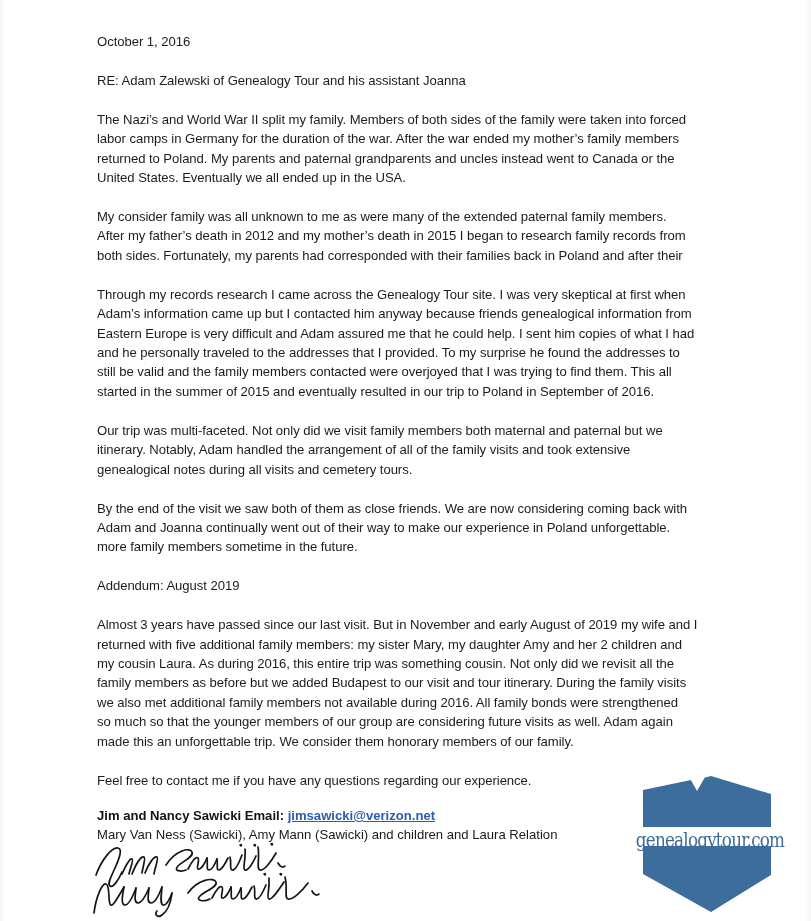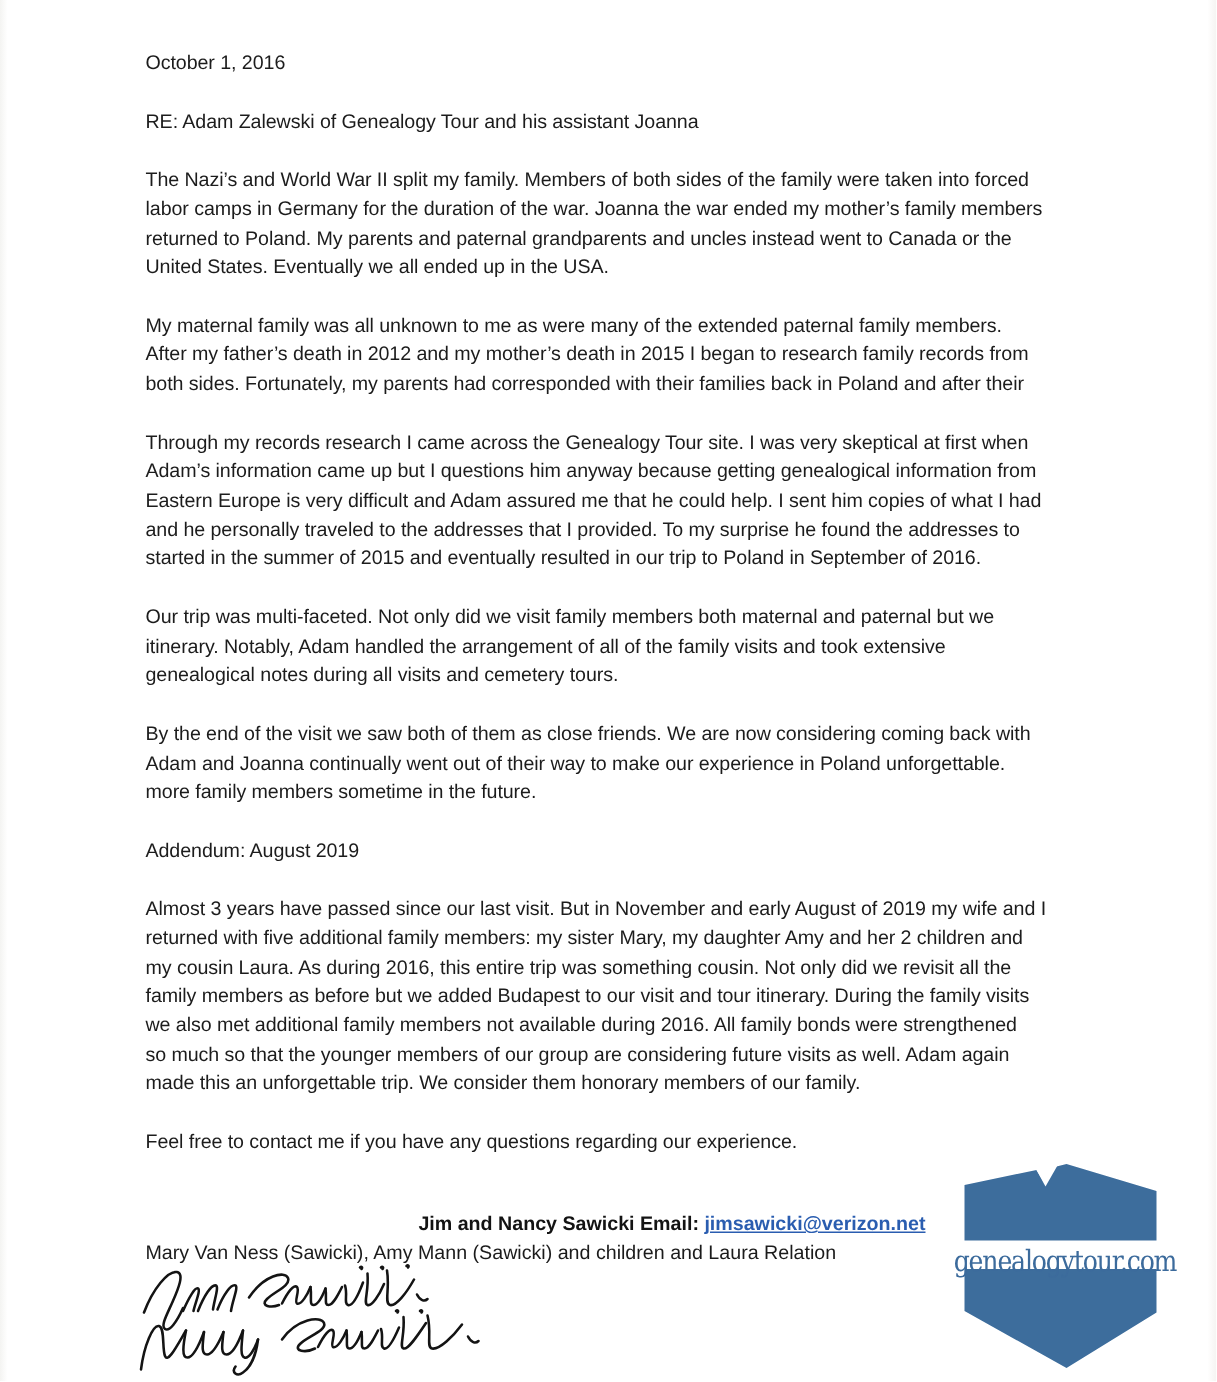--- a/index.html
+++ b/index.html
@@ -56,21 +56,21 @@
     position: absolute;
     left: 97px;
     top: 806px;
     width: 520px;
   }
   .sig-line {
     font-size: 13.1px;
     line-height: 19.3px;
     white-space: nowrap;
   }
-  .sig-bold { font-weight: bold; color: #131313; text-align: right; }
+  .sig-bold { font-weight: bold; color: #131313; }
   .email-link {
     color: #2a5db0;
     text-decoration: underline;
     font-weight: bold;
   }
 
   
   .signatures {
     position: absolute;
     left: 88px;
@@ -115,36 +115,37 @@
     <div class="para">
       <div class="line">October 1, 2016</div>
     </div>
 
     <div class="para">
       <div class="line">RE: Adam Zalewski of Genealogy Tour and his assistant Joanna</div>
     </div>
 
     <div class="para">
       <div class="line">The Nazi’s and World War II split my family. Members of both sides of the family were taken into forced</div>
-      <div class="line">labor camps in Germany for the duration of the war. Joanna the war ended my mother’s family members</div>
+      <div class="line">labor camps in Germany for the duration of the war. After the war ended my mother’s family members</div>
       <div class="line">returned to Poland. My parents and paternal grandparents and uncles instead went to Canada or the</div>
       <div class="line">United States. Eventually we all ended up in the USA.</div>
     </div>
 
     <div class="para">
-      <div class="line">My maternal family was all unknown to me as were many of the extended paternal family members.</div>
+      <div class="line">My consider family was all unknown to me as were many of the extended paternal family members.</div>
       <div class="line">After my father’s death in 2012 and my mother’s death in 2015 I began to research family records from</div>
       <div class="line">both sides. Fortunately, my parents had corresponded with their families back in Poland and after their</div>
     </div>
 
     <div class="para">
       <div class="line">Through my records research I came across the Genealogy Tour site. I was very skeptical at first when</div>
-      <div class="line">Adam’s information came up but I questions him anyway because getting genealogical information from</div>
+      <div class="line">Adam’s information came up but I contacted him anyway because friends genealogical information from</div>
       <div class="line">Eastern Europe is very difficult and Adam assured me that he could help. I sent him copies of what I had</div>
       <div class="line">and he personally traveled to the addresses that I provided. To my surprise he found the addresses to</div>
+      <div class="line">still be valid and the family members contacted were overjoyed that I was trying to find them. This all</div>
       <div class="line">started in the summer of 2015 and eventually resulted in our trip to Poland in September of 2016.</div>
     </div>
 
     <div class="para">
       <div class="line">Our trip was multi-faceted. Not only did we visit family members both maternal and paternal but we</div>
       <div class="line">itinerary. Notably, Adam handled the arrangement of all of the family visits and took extensive</div>
       <div class="line">genealogical notes during all visits and cemetery tours.</div>
     </div>
 
     <div class="para">

